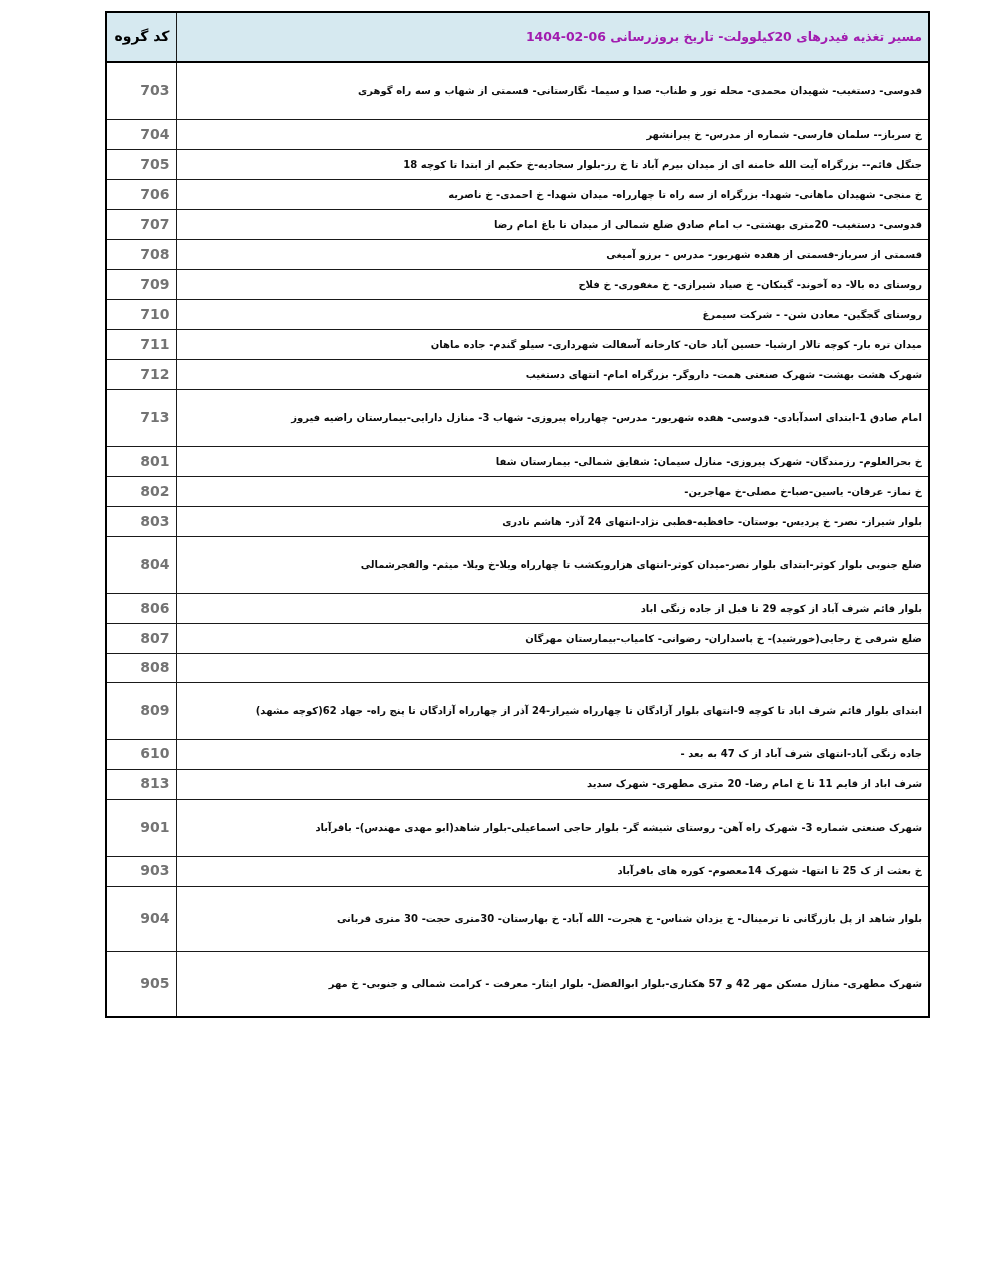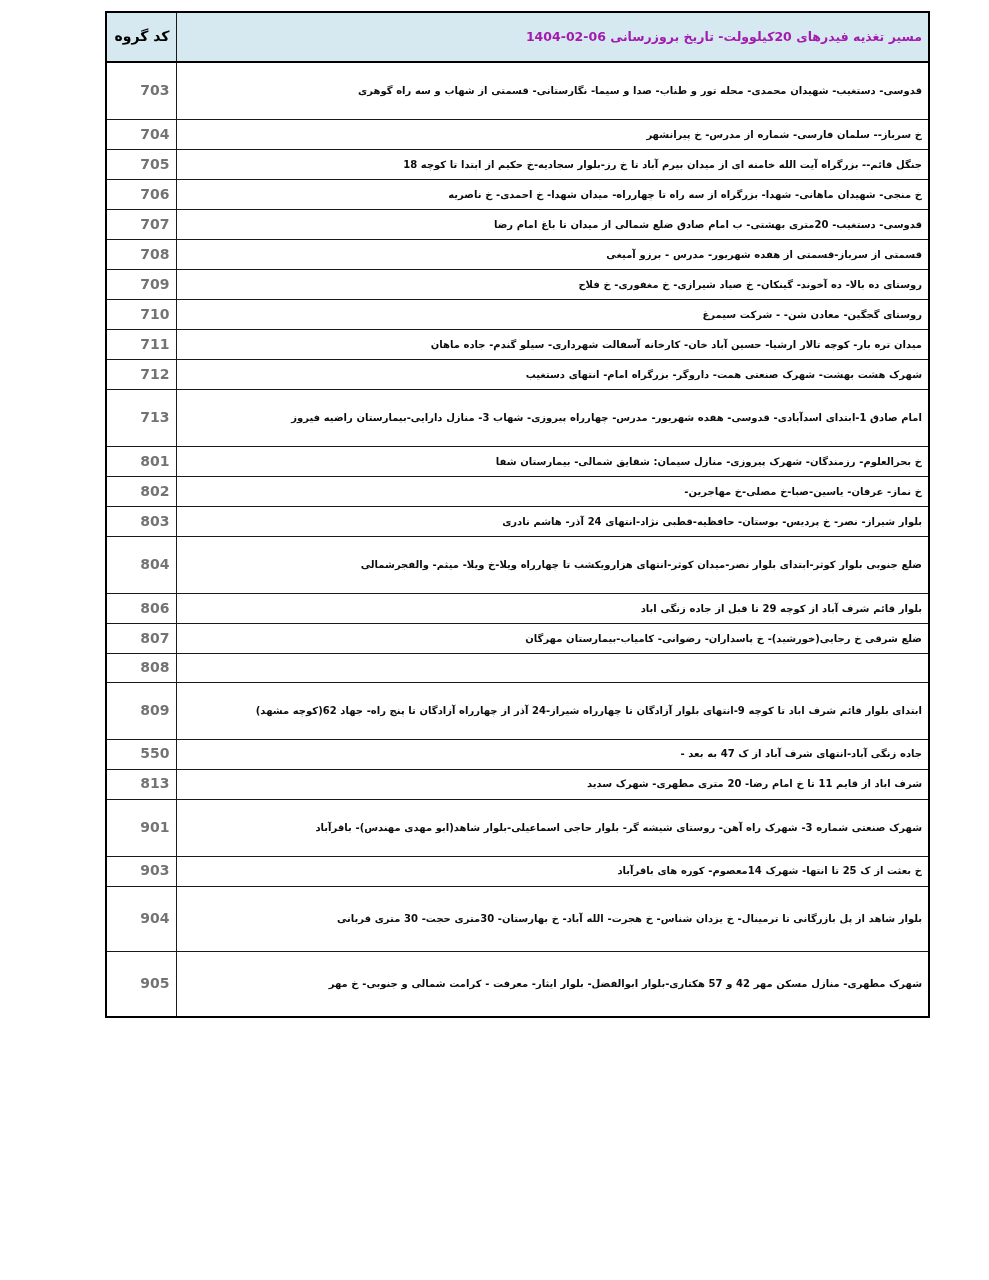--- a/index.html
+++ b/index.html
@@ -182,21 +182,21 @@
           <tr class="h-empty">
             <td class="route-cell"></td>
             <td class="code-cell">808</td>
           </tr>
           <tr class="h-two">
             <td class="route-cell">ابتدای بلوار قائم شرف اباد تا کوچه 9-انتهای بلوار آزادگان تا چهارراه شیراز-24 آذر از چهارراه آزادگان تا پنج راه- جهاد 62(کوچه مشهد)</td>
             <td class="code-cell">809</td>
           </tr>
           <tr class="h-one">
             <td class="route-cell">جاده زنگی آباد-انتهای شرف آباد از ک 47 به بعد -</td>
-            <td class="code-cell">550</td>
+            <td class="code-cell">610</td>
           </tr>
           <tr class="h-one">
             <td class="route-cell">شرف اباد از قایم 11 تا خ امام رضا- 20 متری مطهری- شهرک سدید</td>
             <td class="code-cell">813</td>
           </tr>
           <tr class="h-two">
             <td class="route-cell">شهرک صنعتی شماره 3- شهرک راه آهن- روستای شیشه گر- بلوار حاجی اسماعیلی-بلوار شاهد(ابو مهدی مهندس)- باقرآباد</td>
             <td class="code-cell">901</td>
           </tr>
           <tr class="h-one">

